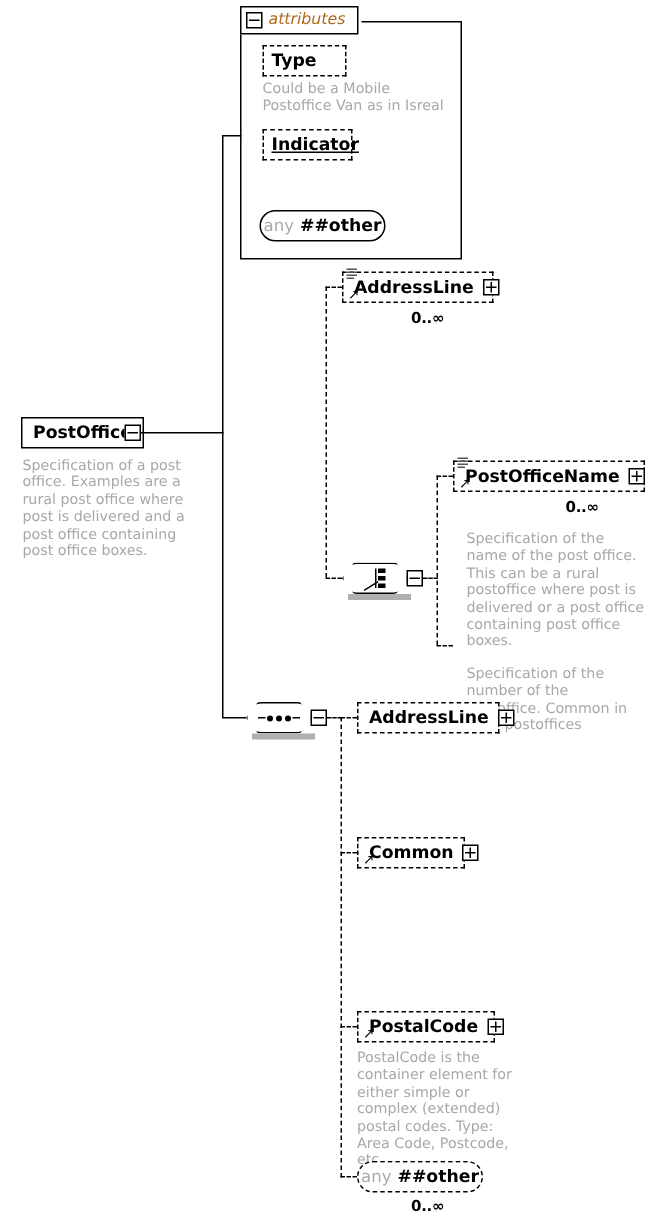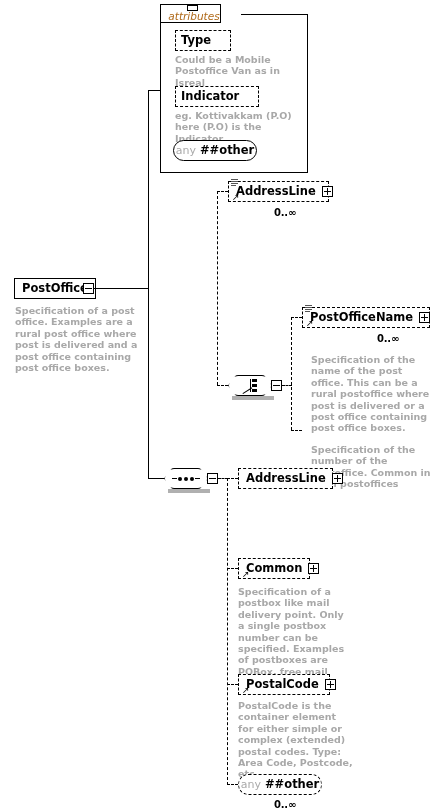--- a/index.html
+++ b/index.html
@@ -48,21 +48,21 @@
   .pm-in::before{content:"";position:absolute;left:1px;top:4px;
       width:7px;height:1px;background:#000;}
   .pm-in.plus::after{content:"";position:absolute;left:4px;top:1px;
       width:1px;height:7px;background:#000;}
 
   
   .card{position:absolute;font-size:10px;color:#000;white-space:nowrap;
         line-height:10px;font-weight:bold;letter-spacing:-0.2px;}
 
   
-  .doc{position:absolute;font-size:9.5px;color:#a8a8a8;line-height:11.4px;font-weight:bold;}
+  .doc{position:absolute;font-size:9.5px;color:#a8a8a8;line-height:11.4px;}
 
   
   #attributes-box{position:absolute;border:1px solid #000;background:#fff;
                   box-sizing:border-box;}
   #attributes-tab{position:absolute;border:1px solid #000;background:#fff;
                   box-sizing:border-box;height:19px;display:flex;
                   align-items:center;padding-left:3px;z-index:4;}
   #attributes-tab .label{font-style:italic;font-size:10.5px;color:#b06a1a;
                   margin-left:4px;line-height:11px;}
   .tabmask{position:absolute;background:#fff;z-index:3;}
@@ -104,36 +104,35 @@
   .choicemark .d3{top:10px;}
 </style>
 </head>
 <body>
 
 <div class="canvas">
 
   <div id="attributes-box" style="left:160px;top:14px;width:148px;height:159px;"></div>
   <div class="tabmask" style="left:161px;top:13px;width:80px;height:3px;"></div>
 
-  <div id="attributes-tab" style="left:160px;top:4px;width:61px;flex-direction:column;">
+  <div id="attributes-tab" style="left:160px;top:4px;width:79px;">
     <span class="pm" style="position:relative;left:0;top:0;"></span>
     <span class="label">attributes</span>
   </div>
 
   <div class="node dashed" style="left:175px;top:30px;width:56px;">
     <span class="shadow" style="width:56px;"></span>
     <span class="nlabel thin">Type</span>
   </div>
   <div class="doc" style="left:175px;top:54px;width:128px;">Could be a Mobile Postoffice Van as in Isreal</div>
 
-  <div class="node dashed" style="left:175px;top:86px;width:84px;">
+  <div class="node dashed" style="left:175px;top:86px;width:60px;text-decoration:underline;">
     <span class="shadow" style="width:72px;"></span>
     <span class="nlabel thin">Indicator</span>
   </div>
-  <div class="doc" style="left:175px;top:110px;width:128px;">eg. Kottivakkam (P.O) here (P.O) is the Indicator</div>
 
   <div class="any solid" style="left:173px;top:140px;width:84px;">
     <span class="shadow" style="width:82px;"></span>
     <span class="t1">any</span>
     <span class="t2">##other</span>
   </div>
 
   <div class="node solid" style="left:14px;top:278px;width:82px;">
     <span class="shadow" style="width:82px;"></span>
     <span class="nlabel">PostOffice</span>
@@ -227,21 +226,20 @@
     <span class="pm-in plus"></span>
   </div>
 
   <div class="hdash" style="left:227px;top:568px;width:11px;"></div>
   <div class="node dashed" style="left:238px;top:558px;width:72px;justify-content:space-between;">
     <span class="shadow" style="width:72px;"></span>
     <span class="arrowin">↗</span>
     <span class="nlabel">Common</span>
     <span class="pm-in plus"></span>
   </div>
-  <div class="doc" style="left:238px;top:586px;width:110px;">Specification of a postbox like mail delivery point. Only a single postbox number can be specified. Examples of postboxes are POBox, free mail numbers, etc.</div>
 
   <div class="hdash" style="left:227px;top:684px;width:11px;"></div>
   <div class="node dashed" style="left:238px;top:674px;width:92px;justify-content:space-between;">
     <span class="shadow" style="width:92px;"></span>
     <span class="arrowin">↗</span>
     <span class="nlabel">PostalCode</span>
     <span class="pm-in plus"></span>
   </div>
   <div class="doc" style="left:238px;top:700px;width:115px;">PostalCode is the container element for either simple or complex (extended) postal codes. Type: Area Code, Postcode, etc.</div>
 

